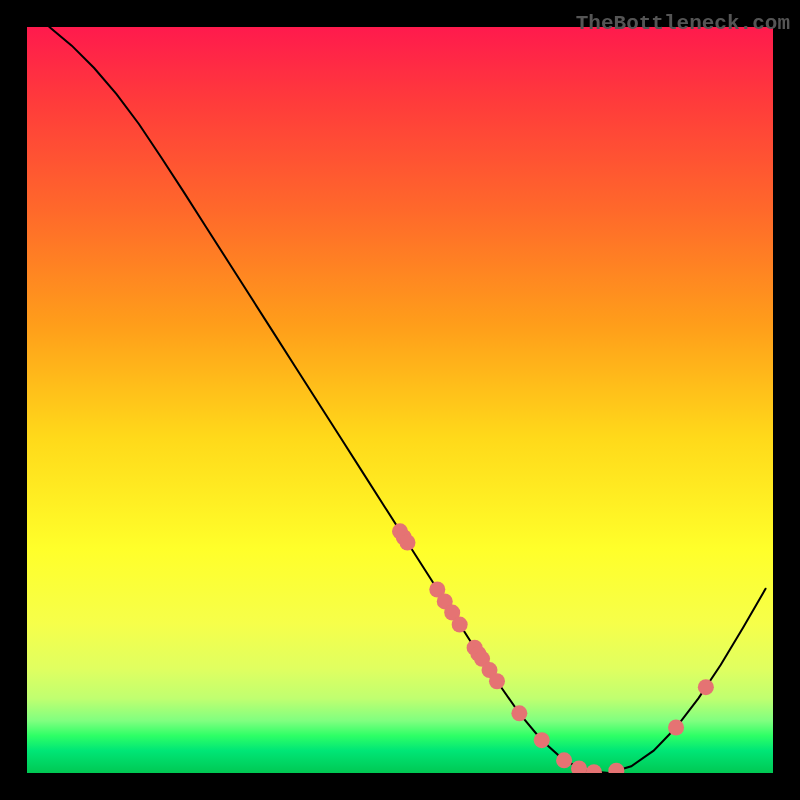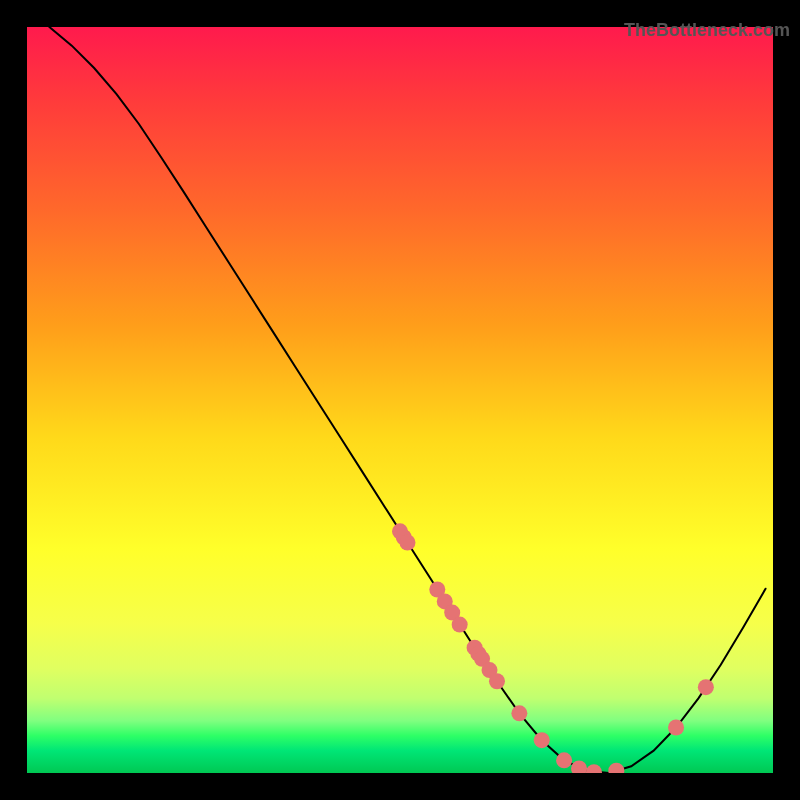--- a/index.html
+++ b/index.html
@@ -32,26 +32,26 @@
       #e0ff60 86%,
       #c0ff70 90%,
       #80ff80 93%,
       #2eff66 95%,
       #00e676 97%,
       #00c853 100%
     );
   }
   .watermark {
     position: absolute;
-    top: 20px;
+    top: 12px;
     right: 10px;
     color: #555555;
-    font-family: Liberation Sans, sans-serif;
+    font-family: Liberation Mono, monospace;
     font-weight: bold;
-    font-size: 18px;
+    font-size: 21px;
     user-select: none;
   }
   svg.overlay {
     position: absolute;
     left: 0;
     top: 0;
     width: 746px;
     height: 746px;
   }
 </style>

